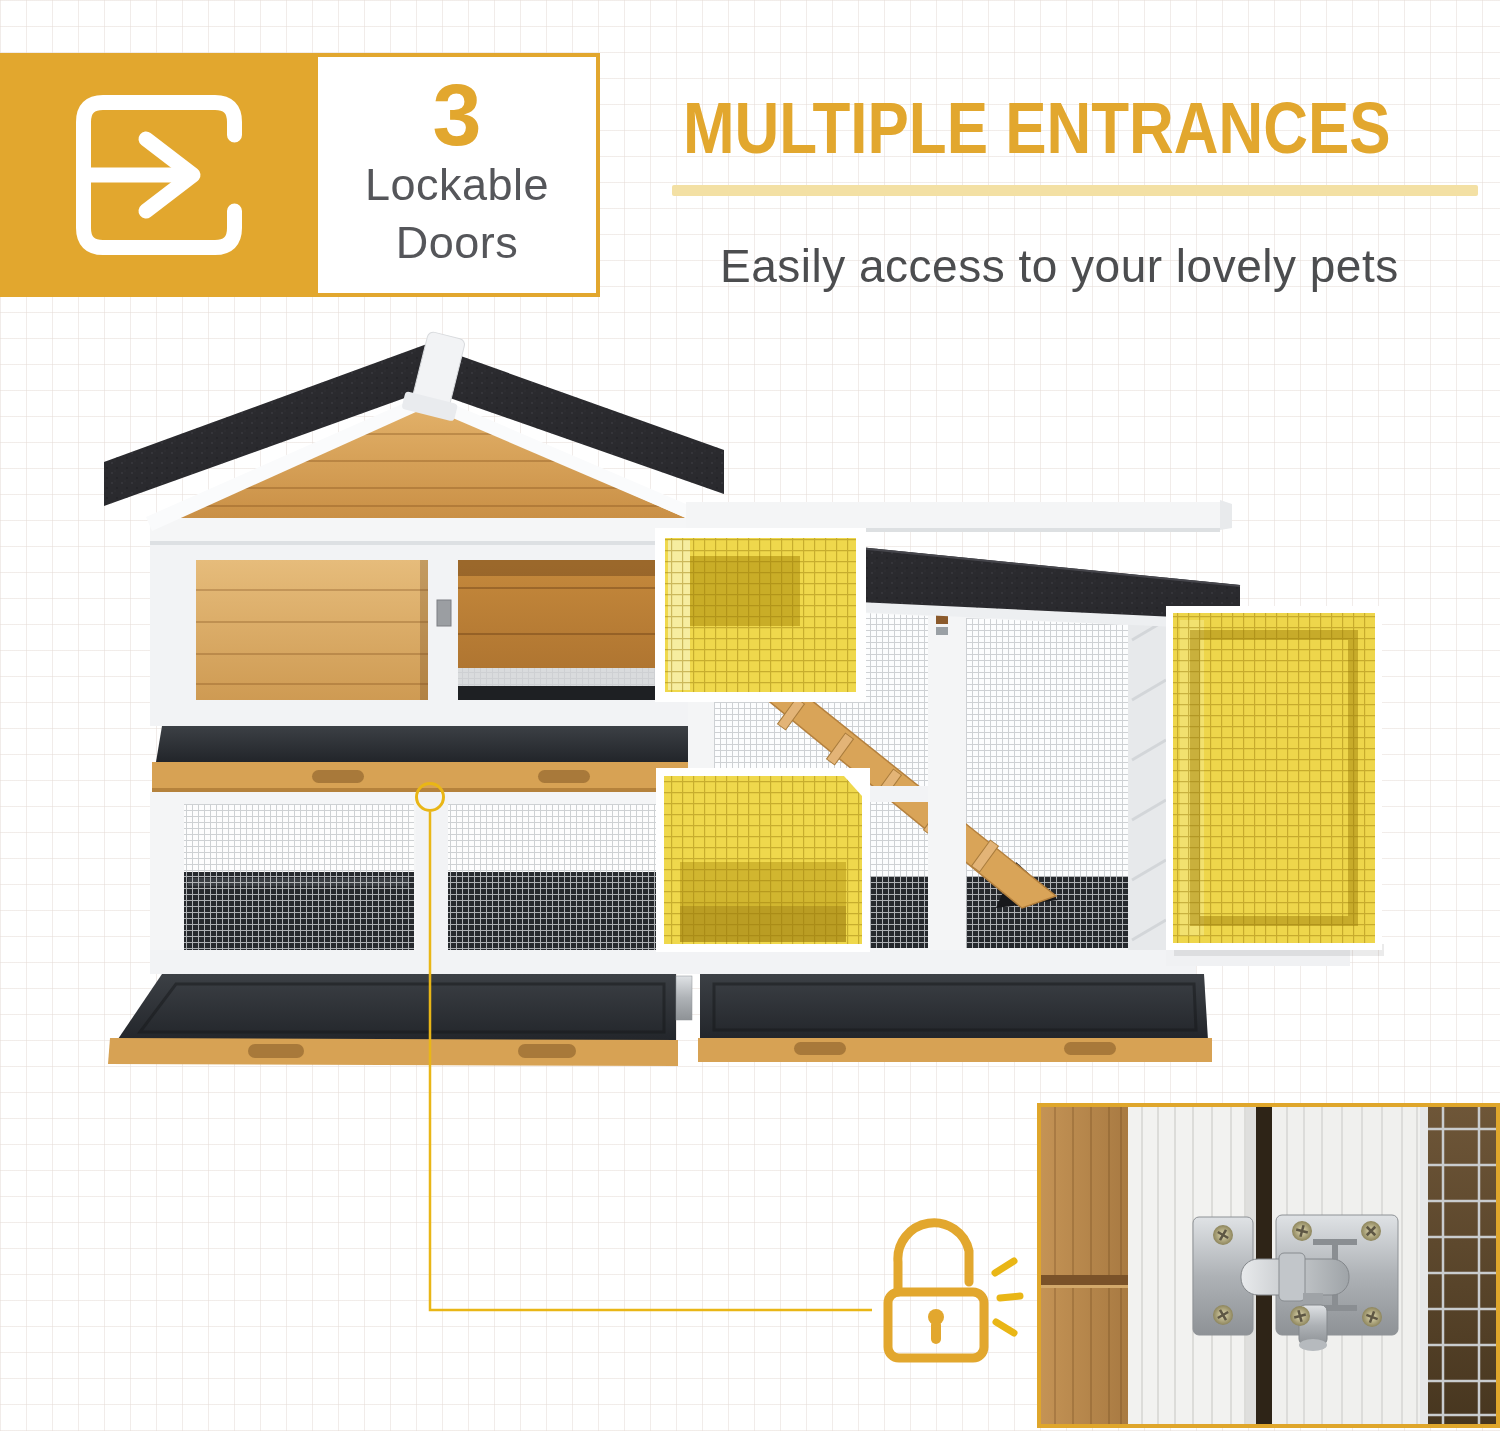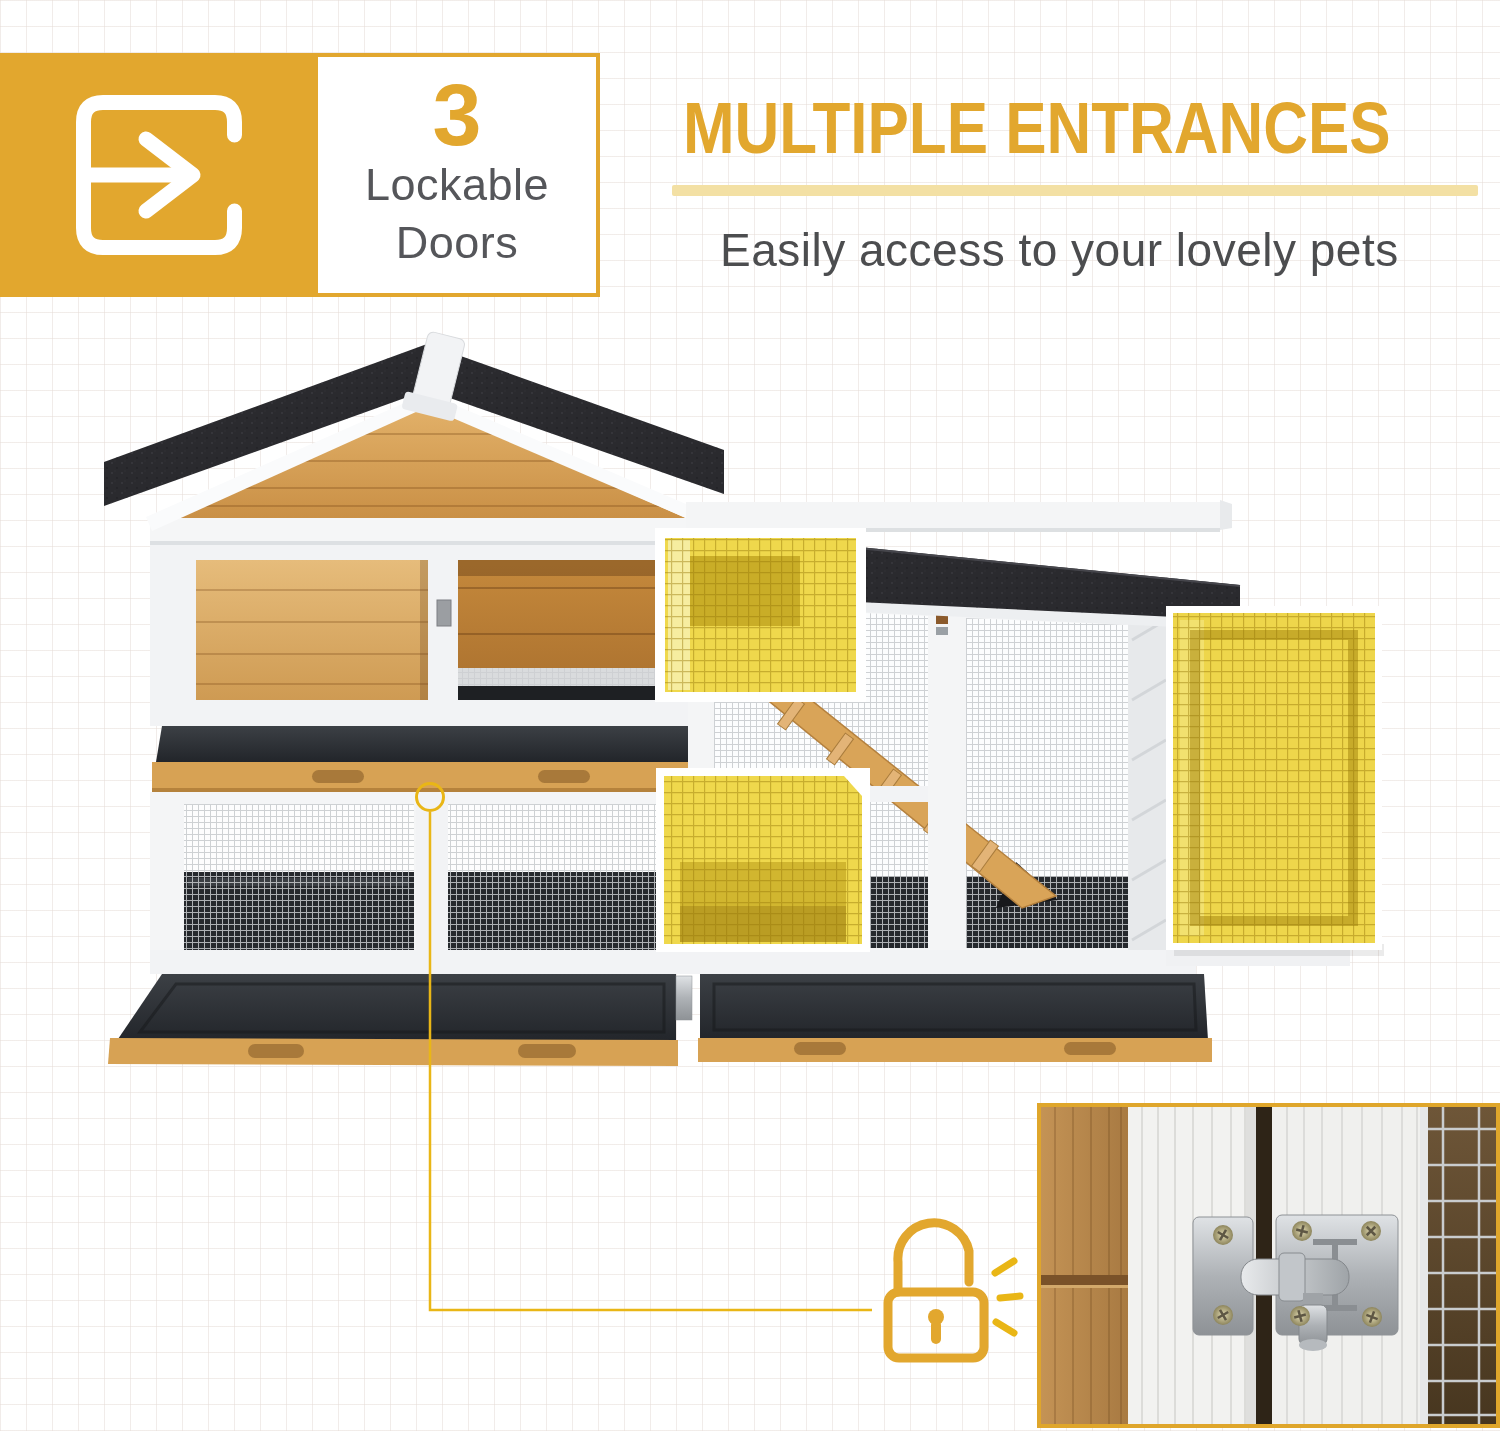--- a/index.html
+++ b/index.html
@@ -19,21 +19,21 @@
   .badge-square{width:318px;height:100%;background:#E2A72E;display:flex;align-items:center;justify-content:center;}
   .badge-box{flex:1;background:#ffffff;border:4px solid #E2A72E;border-left:none;
     display:flex;flex-direction:column;align-items:center;justify-content:center;}
   .badge-count{font-size:88px;font-weight:bold;color:#E2A72E;line-height:.95;margin-top:-6px;}
   .badge-line{font-size:45px;color:#55565A;line-height:1.28;letter-spacing:.5px;}
 
   
   .title{position:absolute;left:683px;top:92px;font-size:72px;font-weight:bold;color:#E2A72E;
     white-space:nowrap;letter-spacing:0px;transform:scaleX(.86);transform-origin:left top;line-height:1;}
   .title-underline{position:absolute;left:672px;top:185px;width:806px;height:11px;background:#F3E0A4;border-radius:2px;}
-  .subtitle{position:absolute;left:720px;top:224px;font-size:46px;color:#4C4D4F;white-space:nowrap;
+  .subtitle{position:absolute;left:720px;top:240px;font-size:46px;color:#4C4D4F;white-space:nowrap;
     letter-spacing:.5px;line-height:1.15;}
 
   
   .inset{position:absolute;left:1037px;top:1103px;width:463px;height:325px;border:4px solid #DFA62B;
     background:#fff;box-sizing:border-box;overflow:hidden;}
   .inset svg{display:block;width:100%;height:100%;}
 </style>
 </head>
 <body>
 

